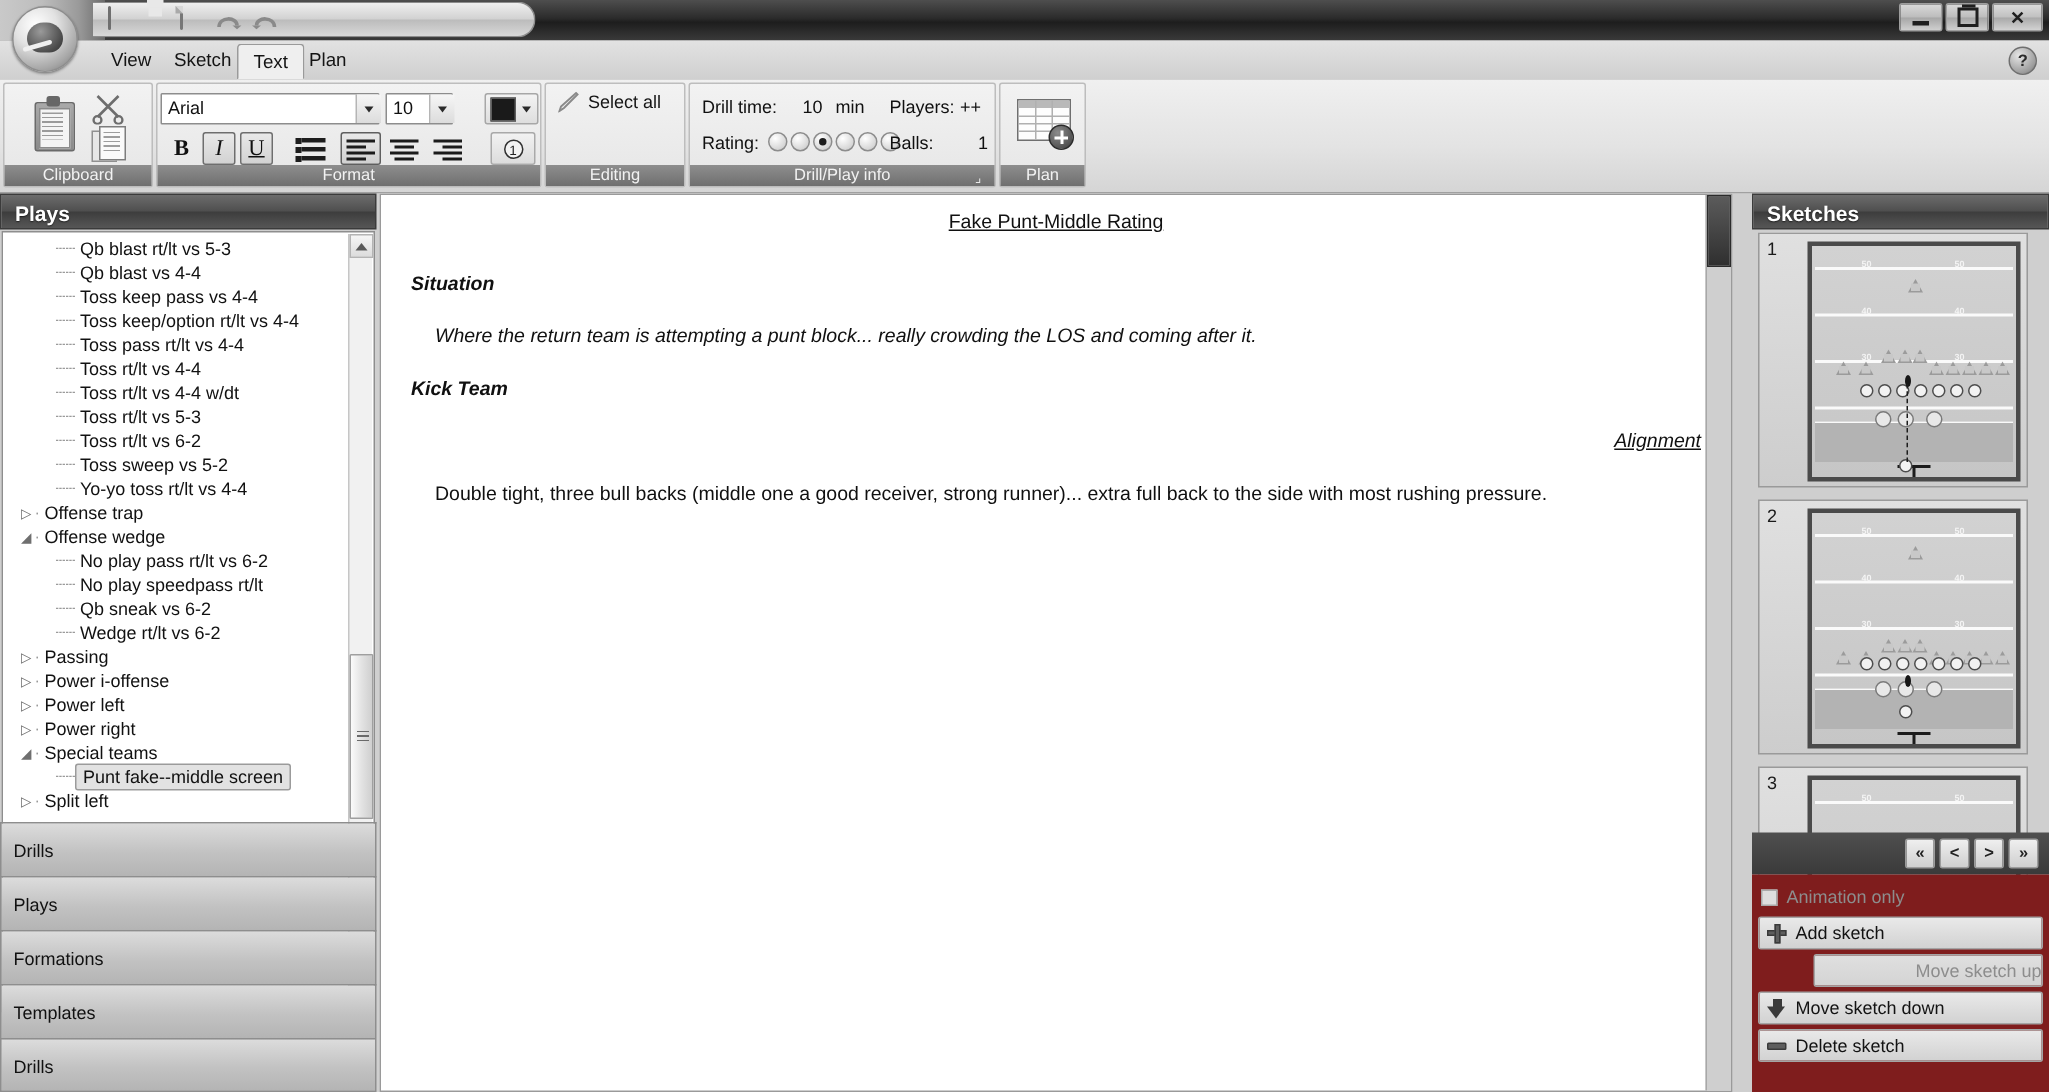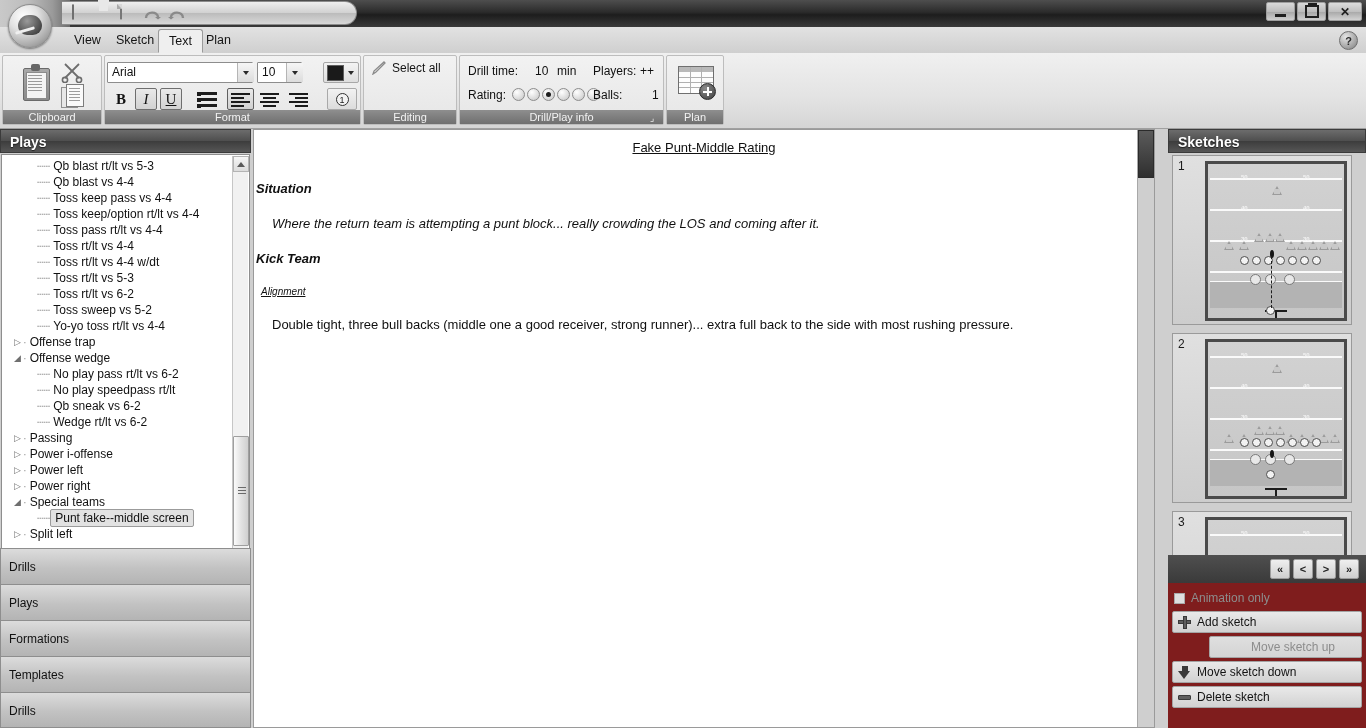--- a/index.html
+++ b/index.html
@@ -254,25 +254,25 @@
   }
   .sidebtn:last-child{border-bottom:1px solid #8e8e8e;}
 
   
   .doc{
     position:absolute;left:253px;top:0;width:902px;height:599px;
     background:#fff;border:1px solid #9a9a9a;box-sizing:border-box;overflow:hidden;
   }
   .doc-inner{padding:8px 0 0 0;}
   .doc-title{text-align:center;font-size:13px;color:#101010;text-decoration:underline;margin:2px 0 26px 0;}
-  .doc-body{padding:0 2px;}
+  .doc-body{padding:0 20px;}
   .doc-h{font-size:13px;font-weight:bold;font-style:italic;color:#101010;margin:0 0 20px 0;}
   .doc-p{font-size:13px;color:#101010;margin:0 0 20px 16px;}
   .doc-p.it{font-style:italic;}
-  .doc-u{font-size:10px;font-style:italic;text-decoration:underline;color:#101010;margin:0 0 20px 5px;}
+  .doc-u{font-size:13px;font-style:italic;text-decoration:underline;color:#101010;margin:0 0 20px 5px;text-align:right;}
 
   .doc-scroll{
     position:absolute;right:0;top:0;width:17px;height:599px;background:#cfcfcf;border-left:1px solid #a8a8a8;box-sizing:border-box;
   }
   .doc-thumb{position:absolute;left:0;top:0;width:16px;height:48px;
     background:linear-gradient(to bottom,#5b5b5b,#2f2f2f);border:1px solid #2b2b2b;box-sizing:border-box;}
 
   
   .rightpanel{position:absolute;left:1168px;top:0;width:198px;height:599px;background:#cfcfcf;}
   .sk-list{position:absolute;left:4px;top:26px;width:190px;height:549px;overflow:hidden;}
@@ -313,21 +313,21 @@
   .sk-tools{position:absolute;left:0;bottom:0;width:198px;height:145px;background:#7f1d1d;padding-top:5px;box-sizing:border-box;}
   .chk-row{display:flex;align-items:center;gap:6px;padding-left:6px;height:20px;}
   .chkbox{width:11px;height:11px;background:#dedede;border:1px solid #a9a9a9;box-sizing:border-box;}
   .chk-lbl{font-size:12px;color:#8d8d8d;}
   .tbtn{
     margin:3px 4px;height:22px;box-sizing:border-box;
     background:linear-gradient(to bottom,#e9e9e9,#d2d2d2);
     border:1px solid #a4a4a4;border-radius:2px;
     display:flex;align-items:center;gap:6px;padding-left:5px;font-size:12px;color:#131313;
   }
-  .tbtn.disabled{background:linear-gradient(to bottom,#dfdfdf,#d4d4d4);color:#8d8d8d;justify-content:center;padding-left:15px;margin-left:41px;}
+  .tbtn.disabled{background:linear-gradient(to bottom,#dfdfdf,#d4d4d4);color:#8d8d8d;justify-content:flex-end;padding-left:15px;margin-left:41px;}
   .plus-ic{width:13px;height:13px;position:relative;}
   .plus-ic:before{content:"";position:absolute;left:0;top:4.5px;width:13px;height:4px;background:#5e5e5e;border:1px solid #3a3a3a;box-sizing:border-box;}
   .plus-ic:after{content:"";position:absolute;left:4.5px;top:0;width:4px;height:13px;background:#5e5e5e;border:1px solid #3a3a3a;box-sizing:border-box;}
   .down-ic{width:13px;height:13px;position:relative;}
   .down-ic:before{content:"";position:absolute;left:3.5px;top:0;width:6px;height:6px;background:#3a3a3a;}
   .down-ic:after{content:"";position:absolute;left:0;top:5px;width:0;height:0;border-left:6.5px solid transparent;border-right:6.5px solid transparent;border-top:8px solid #3a3a3a;}
   .minus-ic{width:13px;height:13px;position:relative;}
   .minus-ic:before{content:"";position:absolute;left:0;top:4px;width:13px;height:5px;background:#5e5e5e;border:1px solid #3a3a3a;box-sizing:border-box;border-radius:1px;}
 </style>
 </head>

